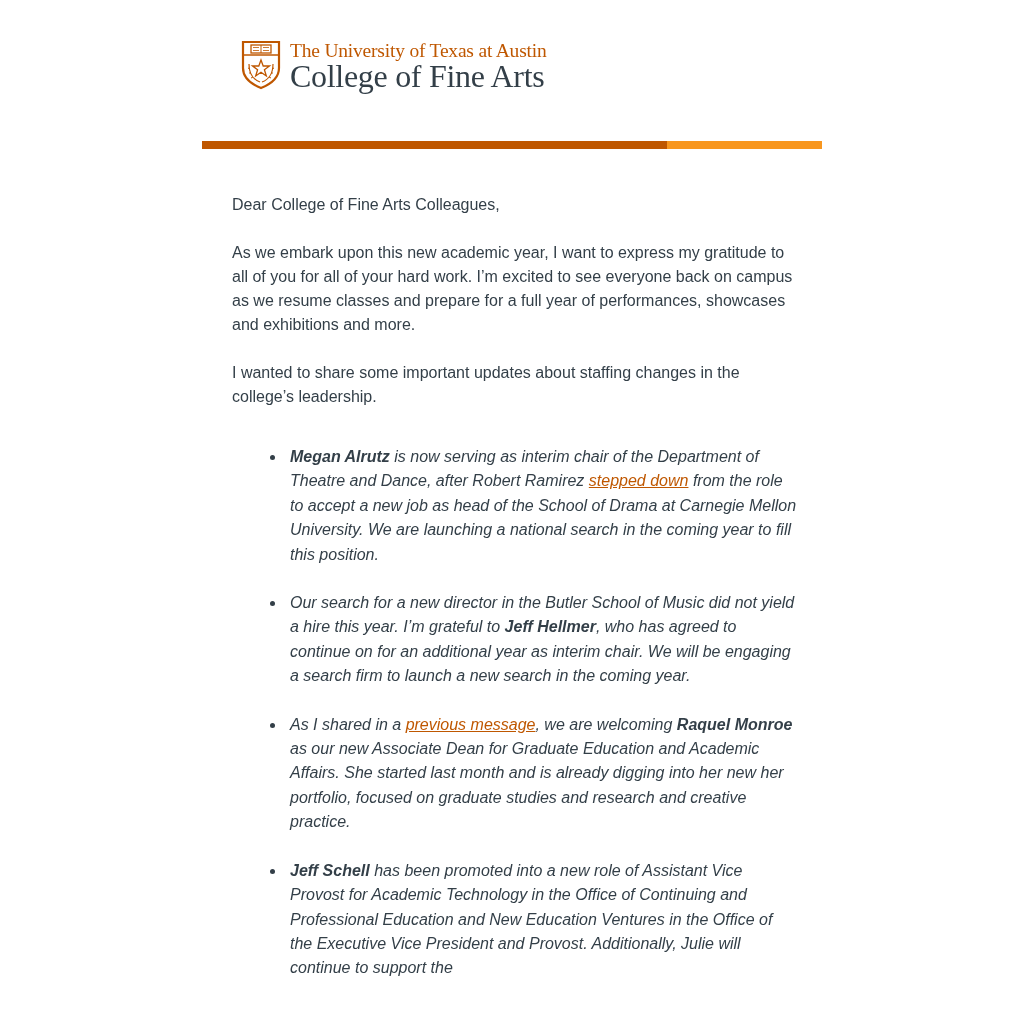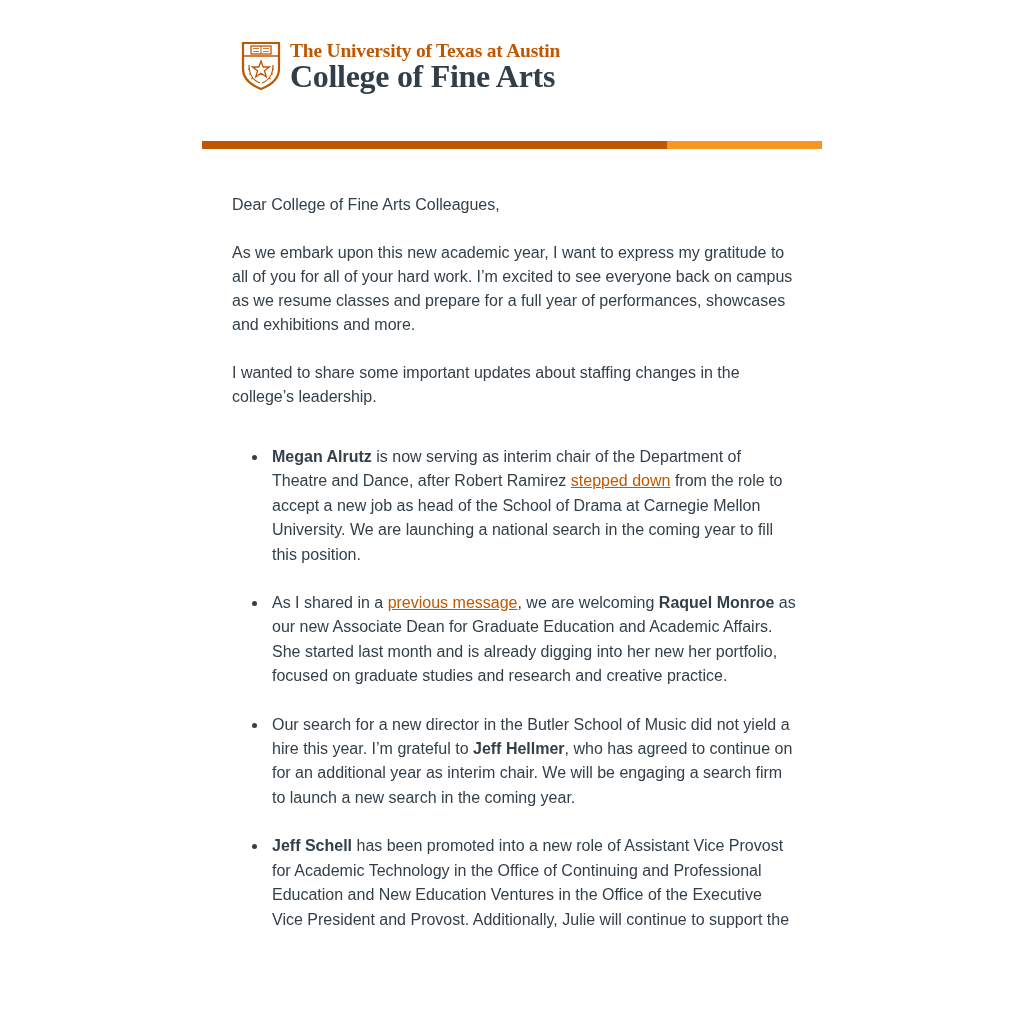--- a/index.html
+++ b/index.html
@@ -23,22 +23,21 @@
     }
     .header {
       position: relative;
       height: 140px;
     }
     .logo {
       position: absolute;
       left: 39px;
       top: 40px;
       display: flex;
-      align-items: center;
-      font-weight: bold;
+      align-items: flex-start;
     }
     .shield {
       width: 40px;
       height: 50px;
       display: block;
     }
     .logo-text {
       margin-left: 9px;
       margin-top: 0px;
       font-family: "Liberation Serif", "DejaVu Serif", serif;
@@ -86,22 +85,23 @@
     .content p {
       margin: 0 0 24px 0;
     }
     .updates {
       margin: 36px 0 0 0;
       padding: 0 0 0 40px;
       list-style: none;
     }
     .updates li {
       position: relative;
-      margin: 0 0 24px 0;
+      margin: 0 0 24px 18px;
       line-height: 24.4px;
+      font-style: italic;
     }
     .updates li::before {
       content: "";
       position: absolute;
       left: -20px;
       top: 10px;
       width: 5px;
       height: 5px;
       border-radius: 50%;
       background: #333f48;
@@ -151,23 +151,23 @@
   <div class="content">
     <p>Dear College of Fine Arts Colleagues,</p>
     <p>As we embark upon this new academic year, I want to express my gratitude to all of you for all of your hard work. I’m excited to see everyone back on campus as we resume classes and prepare for a full year of performances, showcases and exhibitions and more.</p>
     <p>I wanted to share some important updates about staffing changes in the college’s leadership.</p>
 
     <ul class="updates">
       <li>
         <b>Megan Alrutz</b><span> is now serving as interim chair of the Department of Theatre and Dance, after Robert Ramirez </span><a class="link" href="#">stepped down</a><span> from the role to accept a new job as head of the School of Drama at Carnegie Mellon University. We are launching a national search in the coming year to fill this position.</span>
       </li>
       <li>
-        <span>As I shared in a </span><a class="link" href="#">previous message</a><span>, we are welcoming </span><b>Raquel Monroe</b><span> as our new Associate Dean for Graduate Education and Academic Affairs. She started last month and is already digging into her new her portfolio, focused on graduate studies and research and creative practice.</span>
+        <span>Our search for a new director in the Butler School of Music did not yield a hire this year. I’m grateful to </span><b>Jeff Hellmer</b><span>, who has agreed to continue on for an additional year as interim chair. We will be engaging a search firm to launch a new search in the coming year.</span>
       </li>
       <li>
-        <span>Our search for a new director in the Butler School of Music did not yield a hire this year. I’m grateful to </span><b>Jeff Hellmer</b><span>, who has agreed to continue on for an additional year as interim chair. We will be engaging a search firm to launch a new search in the coming year.</span>
+        <span>As I shared in a </span><a class="link" href="#">previous message</a><span>, we are welcoming </span><b>Raquel Monroe</b><span> as our new Associate Dean for Graduate Education and Academic Affairs. She started last month and is already digging into her new her portfolio, focused on graduate studies and research and creative practice.</span>
       </li>
       <li>
         <b>Jeff Schell</b><span> has been promoted into a new role of Assistant Vice Provost for Academic Technology in the Office of Continuing and Professional Education and New Education Ventures in the Office of the Executive Vice President and Provost. Additionally, Julie will continue to support the</span>
       </li>
     </ul>
   </div>
 </div>
 
 </body></html>

